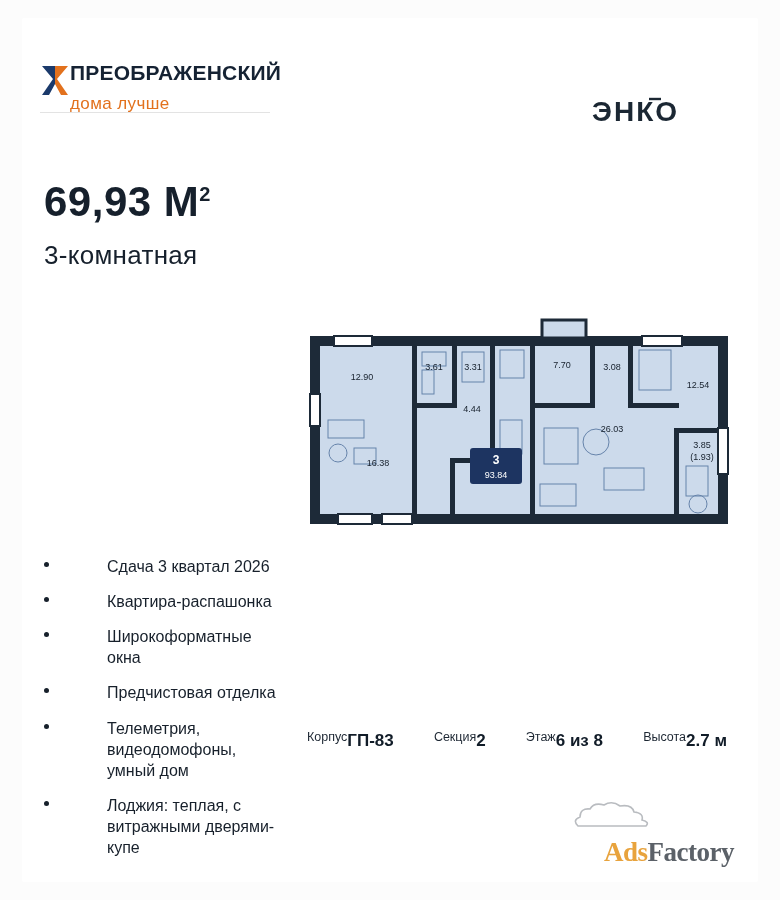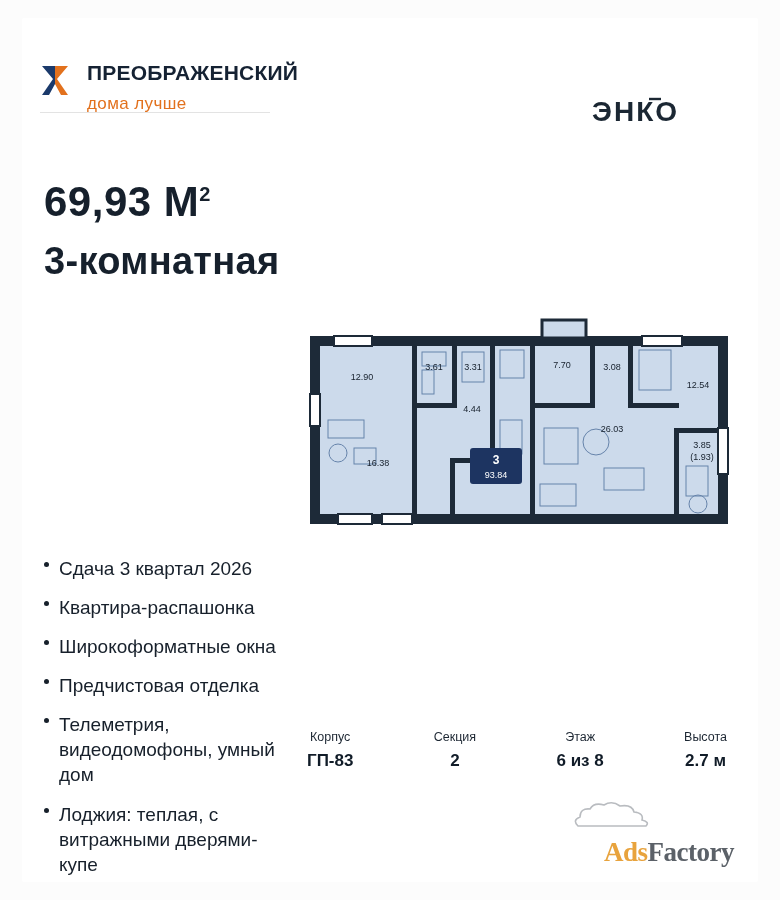--- a/index.html
+++ b/index.html
@@ -19,21 +19,21 @@
     position:absolute;
     left:22px;top:18px;
     width:736px;height:864px;
     background:#ffffff;
     border-radius:2px;
   }
 
   
   .brand{
     position:absolute;left:18px;top:44px;
-    display:flex;align-items:flex-start;gap:17px;
+    display:flex;align-items:flex-start;gap:0;
   }
   .brand-mark{
     width:30px;height:34px;position:relative;flex:none;margin-top:2px;
   }
   .brand-text{display:flex;flex-direction:column;line-height:1;}
   .brand-title{
     font-size:21px;font-weight:bold;letter-spacing:.2px;color:#152233;
     font-family:"Liberation Sans", sans-serif;
   }
   .brand-sub{
@@ -52,49 +52,49 @@
   .enko svg{display:block;}
 
   
   .area{
     position:absolute;left:22px;top:160px;
     font-size:42px;font-weight:bold;letter-spacing:.5px;color:#16202c;
   }
   .area sup{font-size:20px;vertical-align:super;font-weight:bold;}
   .rooms{
     position:absolute;left:22px;top:222px;
-    font-size:38px;font-weight:bold;letter-spacing:.3px;color:#16202c;
+    font-size:26px;font-weight:normal;letter-spacing:.3px;color:#16202c;
   }
 
   
   .features{
     position:absolute;left:22px;top:538px;width:232px;
   }
   .feature{
     display:flex;gap:10px;align-items:flex-start;margin-bottom:14px;
   }
   .bullet{
     width:5px;height:5px;border-radius:50%;background:#17202b;margin-top:6px;flex:none;
   }
   .feature span.txt{
-    font-size:19px;line-height:1.32;color:#17202b;
+    font-size:16px;line-height:1.32;color:#17202b;margin-left:48px;
   }
 
   
   .plan-wrap{
     position:absolute;left:272px;top:290px;width:450px;height:240px;
   }
   .plan-svg{display:block;}
 
   
   .specs{
     position:absolute;left:285px;top:712px;width:420px;
     display:flex;justify-content:space-between;text-align:center;
   }
-  .spec{display:flex;flex-direction:column;align-items:center;}
+  .spec{display:flex;flex-direction:row;align-items:center;}
   .spec-label{font-size:12.5px;color:#1d2733;margin-bottom:7px;}
   .spec-value{font-size:17px;font-weight:bold;color:#111c28;}
 
   
   .wm{
     position:absolute;right:24px;bottom:14px;
     display:flex;align-items:flex-end;gap:0;text-align:center;
   }
   .wm-text{
     font-size:27px;font-weight:bold;letter-spacing:-.5px;

